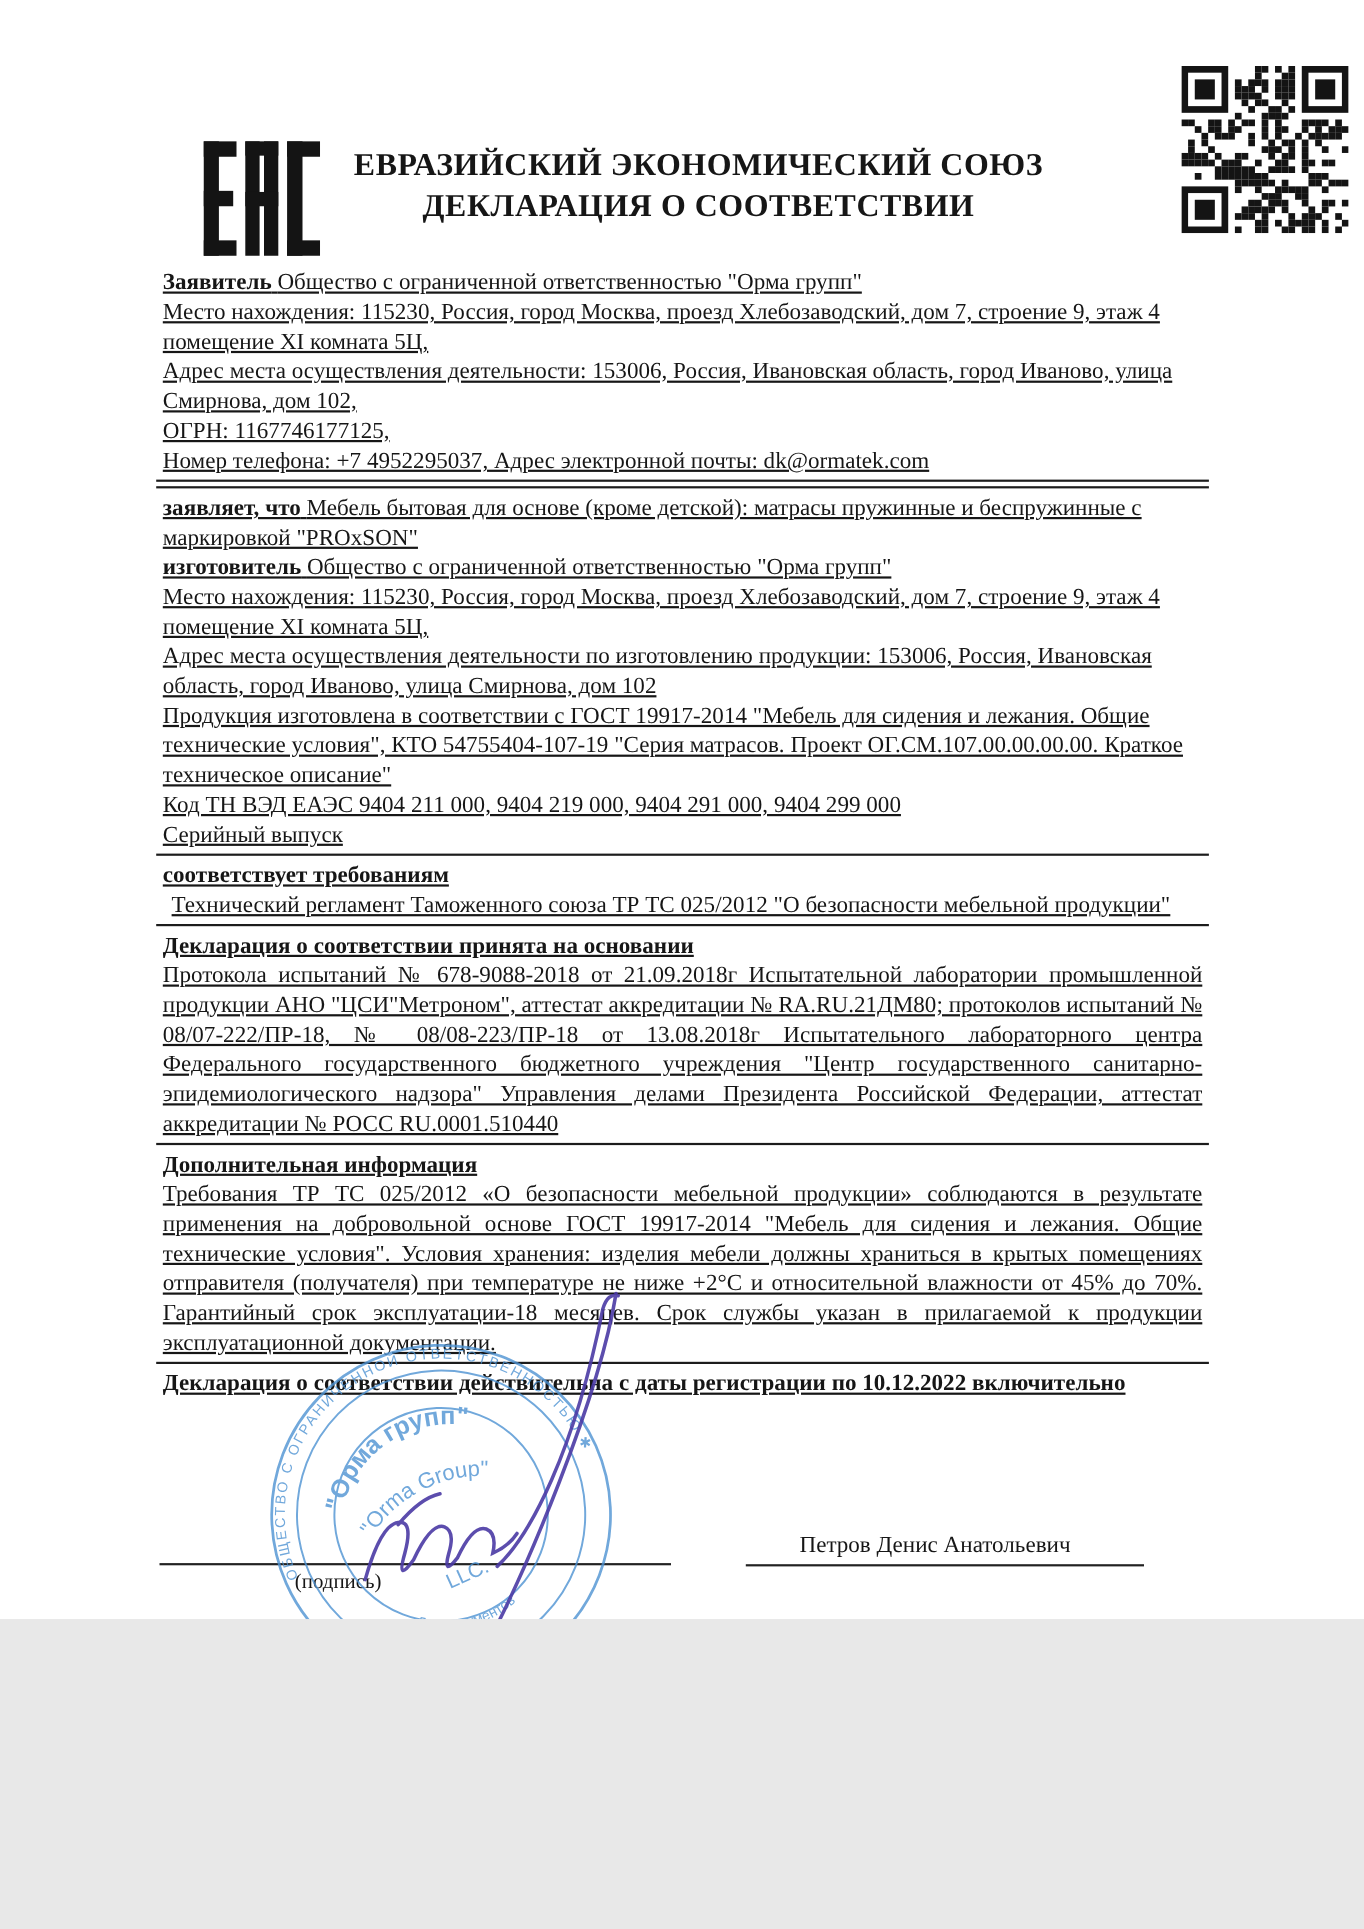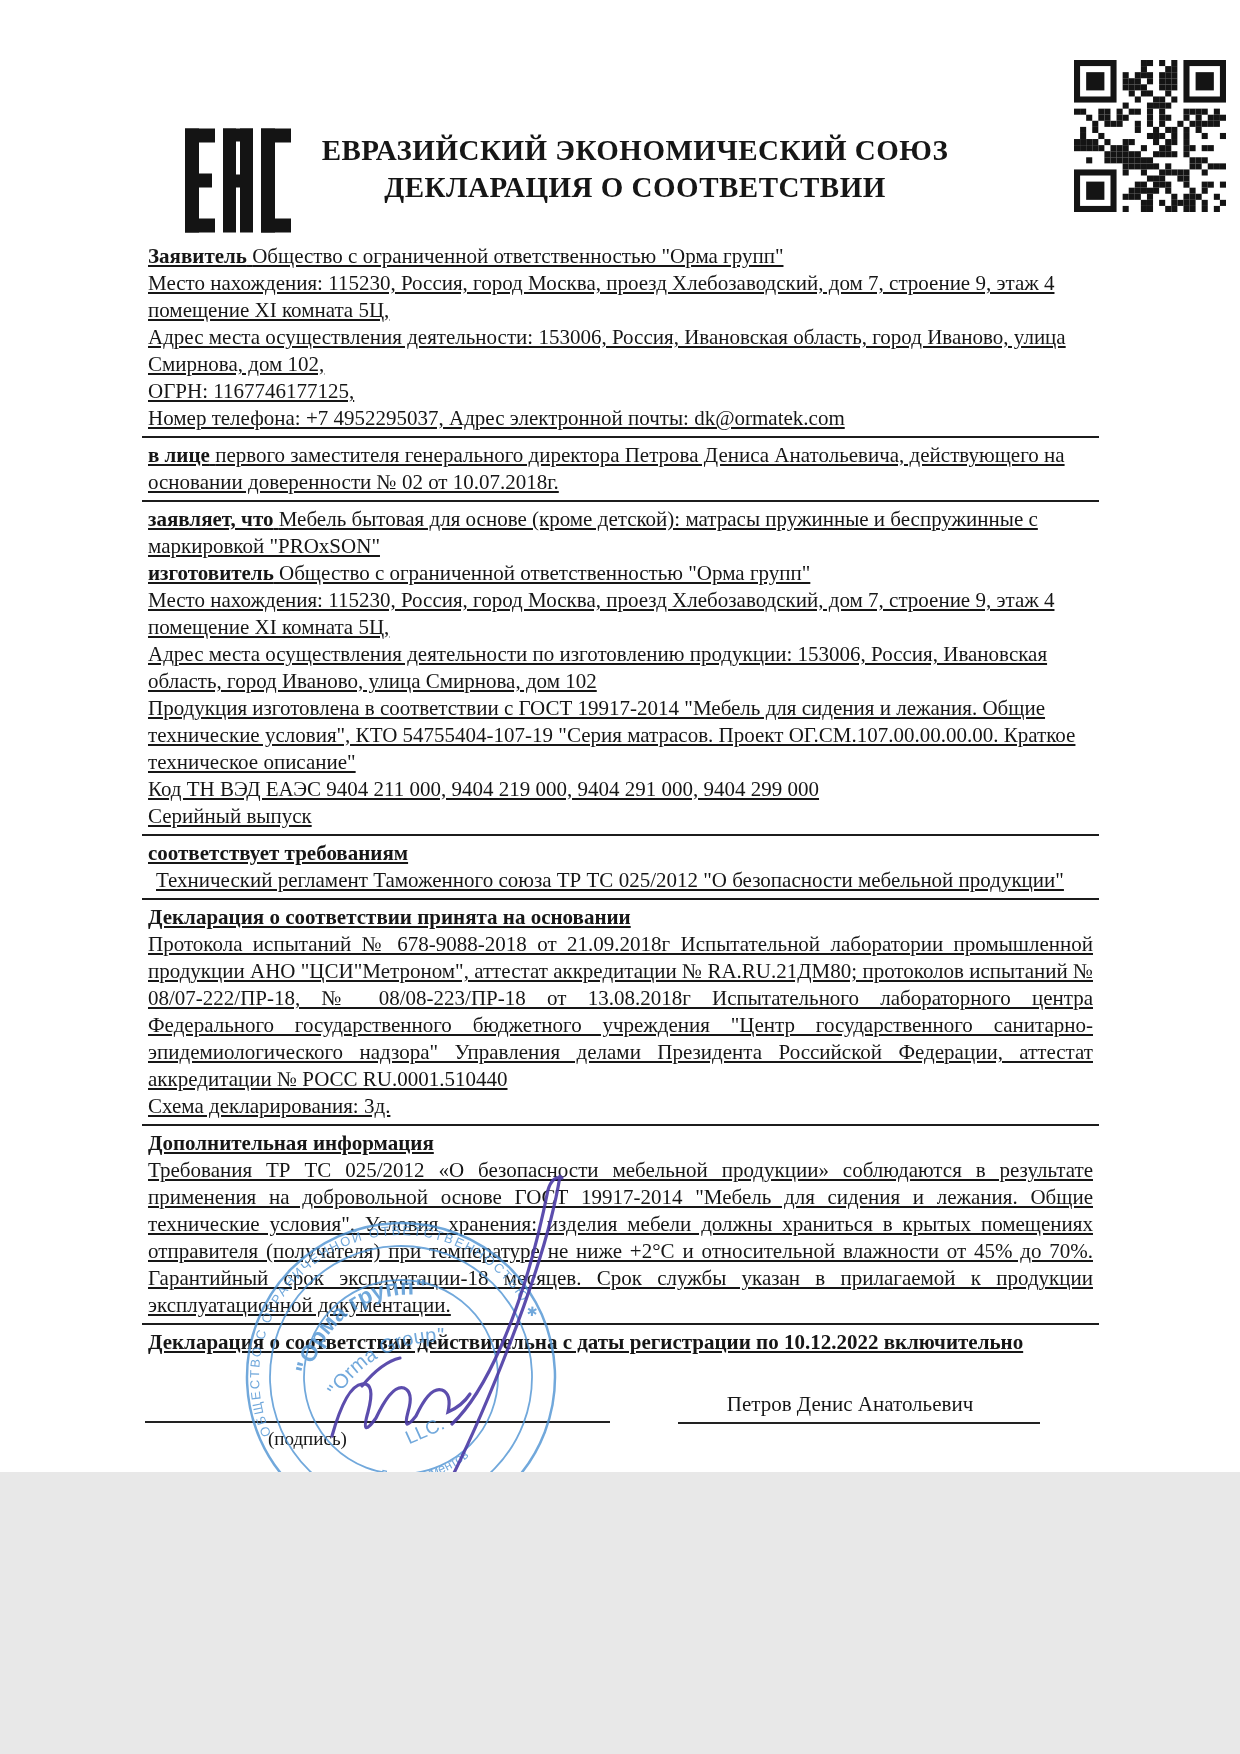--- a/index.html
+++ b/index.html
@@ -300,42 +300,40 @@
   <div class="content">
 
     <p><b>Заявитель</b> <span>Общество с ограниченной ответственностью "Орма групп"</span></p>
     <p>Место нахождения: 115230, Россия, город Москва, проезд Хлебозаводский, дом 7, строение 9, этаж 4 помещение XI комната 5Ц,</p>
     <p>Адрес места осуществления деятельности: 153006, Россия, Ивановская область, город Иваново, улица Смирнова, дом 102,</p>
     <p>ОГРН: 1167746177125,</p>
     <p>Номер телефона: +7 4952295037, Адрес электронной почты: dk@ormatek.com</p>
 
     <div class="rule"></div>
 
-    <p><b>в лице</b> <span>первого заместителя генерального директора Петрова Дениса Анатольевича, действующего на основании доверенности № 02 от 10.07.2018г.</span></p>
 
     <div class="rule"></div>
 
     <p><b>заявляет, что</b> <span>Мебель бытовая для основе (кроме детской): матрасы пружинные и беспружинные с маркировкой "PROxSON"</span></p>
     <p><b>изготовитель</b> <span>Общество с ограниченной ответственностью "Орма групп"</span></p>
     <p>Место нахождения: 115230, Россия, город Москва, проезд Хлебозаводский, дом 7, строение 9, этаж 4 помещение XI комната 5Ц,</p>
     <p>Адрес места осуществления деятельности по изготовлению продукции: 153006, Россия, Ивановская область, город Иваново, улица Смирнова, дом 102</p>
     <p>Продукция изготовлена в соответствии с ГОСТ 19917-2014 "Мебель для сидения и лежания. Общие технические условия", КТО 54755404-107-19 "Серия матрасов. Проект ОГ.СМ.107.00.00.00.00. Краткое техническое описание"</p>
     <p>Код ТН ВЭД ЕАЭС 9404 211 000, 9404 219 000, 9404 291 000, 9404 299 000</p>
     <p>Серийный выпуск</p>
 
     <div class="rule"></div>
 
     <p class="bold">соответствует требованиям</p>
     <p class="just ind">Технический регламент Таможенного союза ТР ТС 025/2012 "О безопасности мебельной продукции"</p>
 
     <div class="rule"></div>
 
     <p class="bold">Декларация о соответствии принята на основании</p>
     <p class="just">Протокола испытаний № 678-9088-2018 от 21.09.2018г Испытательной лаборатории промышленной продукции АНО "ЦСИ"Метроном", аттестат аккредитации № RA.RU.21ДМ80; протоколов испытаний № 08/07-222/ПР-18, № 08/08-223/ПР-18 от 13.08.2018г Испытательного лабораторного центра Федерального государственного бюджетного учреждения "Центр государственного санитарно-эпидемиологического надзора" Управления делами Президента Российской Федерации, аттестат аккредитации № РОСС RU.0001.510440</p>
-    <p>Схема декларирования: 3д.</p>
 
     <div class="rule"></div>
 
     <p class="bold">Дополнительная информация</p>
     <p class="just">Требования ТР ТС 025/2012 «О безопасности мебельной продукции» соблюдаются в результате применения на добровольной основе ГОСТ 19917-2014 "Мебель для сидения и лежания. Общие технические условия". Условия хранения: изделия мебели должны храниться в крытых помещениях отправителя (получателя) при температуре не ниже +2°С и относительной влажности от 45% до 70%. Гарантийный срок эксплуатации-18 месяцев. Срок службы указан в прилагаемой к продукции эксплуатационной документации.</p>
 
     <div class="rule"></div>
 
     <p class="bold">Декларация о соответствии действительна с даты регистрации по 10.12.2022 включительно</p>
   </div>

